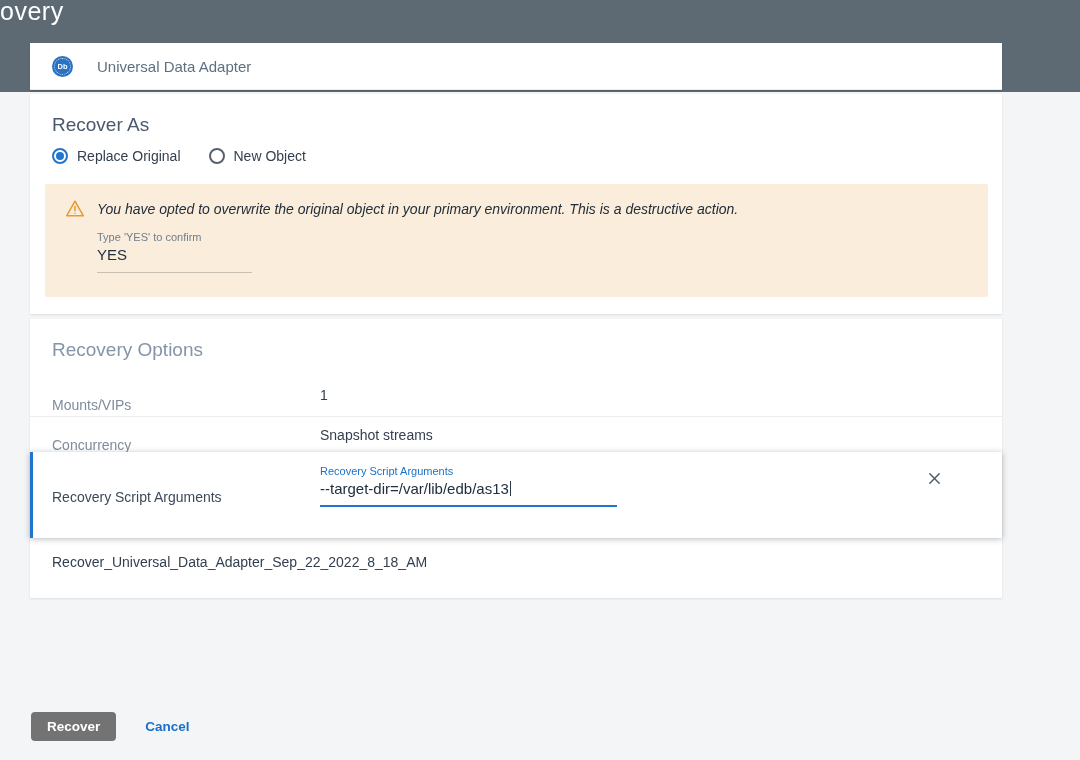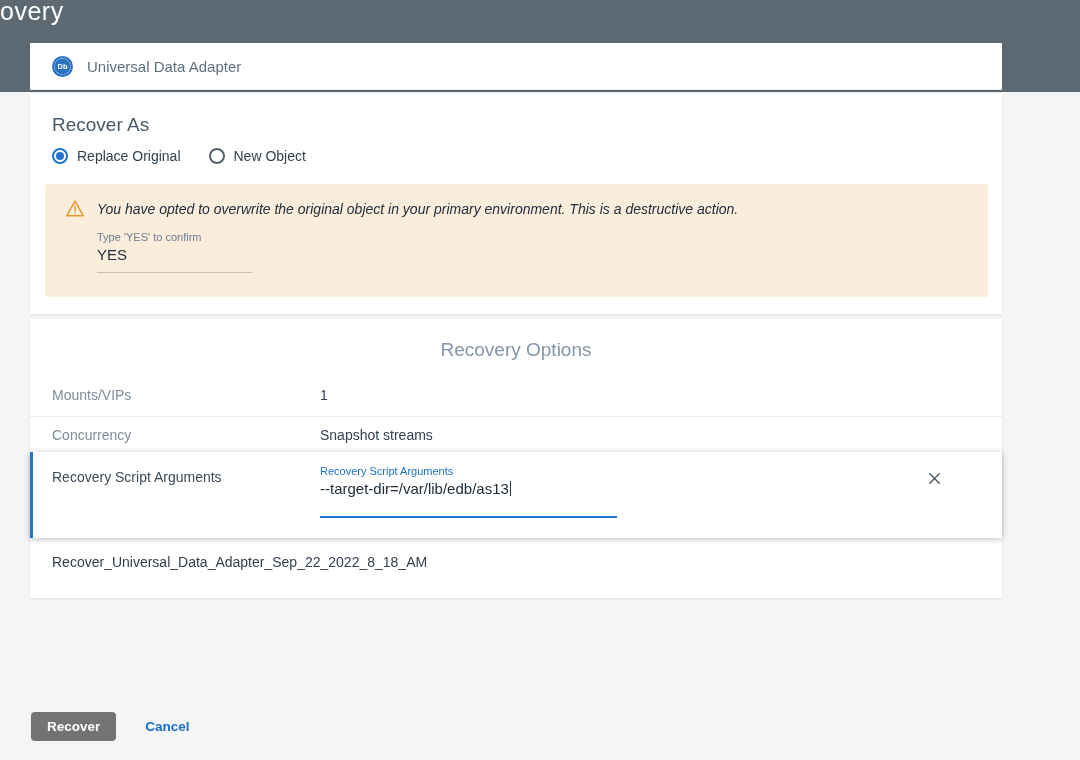--- a/index.html
+++ b/index.html
@@ -25,20 +25,21 @@
   .block {
     background:#ffffff;
     box-shadow:0 1px 2px rgba(0,0,0,.10);
   }
 
   
   .adapter-header {
     height:47px; display:flex; align-items:center;
     padding:0 22px; border-bottom:1px solid #ececee;
     border-radius:2px 2px 0 0;
+    gap:10px;
   }
   .db-badge {
     width:21px; height:21px; border-radius:50%;
     background:#2b72c0; display:flex; align-items:center; justify-content:center;
     flex:0 0 auto;
   }
   .db-badge .db-inner {
     width:17px; height:17px; border:1px dotted rgba(255,255,255,.75);
     border-radius:50%; color:#fff; font-size:7.5px; font-weight:bold;
     display:flex; align-items:center; justify-content:center;
@@ -76,42 +77,42 @@
   .warning-icon { position:absolute; left:20px; top:15px; }
   .warning-message { font-size:14px; color:#222e3a;font-style:italic; }
   .confirm-label { font-size:11px; color:#6e7e8f; margin-top:14px; }
   .confirm-field {
     margin-top:3px; width:155px; border-bottom:1px solid #c9c0b4; padding-bottom:8px;
   }
   .confirm-value { font-size:15px; color:#222f3c; }
 
   
   .recovery-options { margin-top:5px; padding-top:20px; }
-  .section-heading-light { font-size:19px; color:#8595a8; padding:0 22px; margin-bottom:13px;text-align:center; }
+  .section-heading-light { font-size:19px; color:#8595a8; padding:0 22px; margin-bottom:13px; }
   .opt-row { display:flex; align-items:center; padding:0 22px; }
   .opt-row.bordered { border-top:1px solid #ececee; }
-  .opt-label { width:268px; font-size:14px; color:#7e8c9c; flex:0 0 auto; }
+  .opt-label { width:268px; font-size:14px; color:#7e8c9c; flex:0 0 auto;margin-top:20px; }
   .opt-value { font-size:14px; color:#323f4e; }
   .row-simple { height:42px; }
   .row-simple2 { height:36px; }
   .row-last { height:60px; align-items:flex-start; padding-top:16px; }
 
   
   .row-active {
     position:relative; height:86px; background:#fff;
     border-left:3px solid #2374cf;
     box-shadow:0 1px 6px rgba(50,60,70,.35);
     display:flex; padding:0 22px 0 19px; z-index:2;
   }
   .row-active .opt-label { color:#3c4a59; padding-top:17px; }
   .field-group { padding-top:13px; }
   .float-label { font-size:11px; color:#1a73c8; }
   .field-input {
     margin-top:3px; width:297px; border-bottom:2px solid #2374cf;
-    padding-bottom:18px; cursor:text;
+    padding-bottom:7px; cursor:text;
   }
   .field-text { font-size:15px; color:#222f3c; }
   .caret {
     display:inline-block; width:1px; height:15px; background:#2b3847;
     vertical-align:-2px; margin-left:1px;
   }
   .clear-btn {
     position:absolute; right:56px; top:16px; width:24px; height:24px;
     display:flex; align-items:center; justify-content:center; cursor:pointer;
   }

